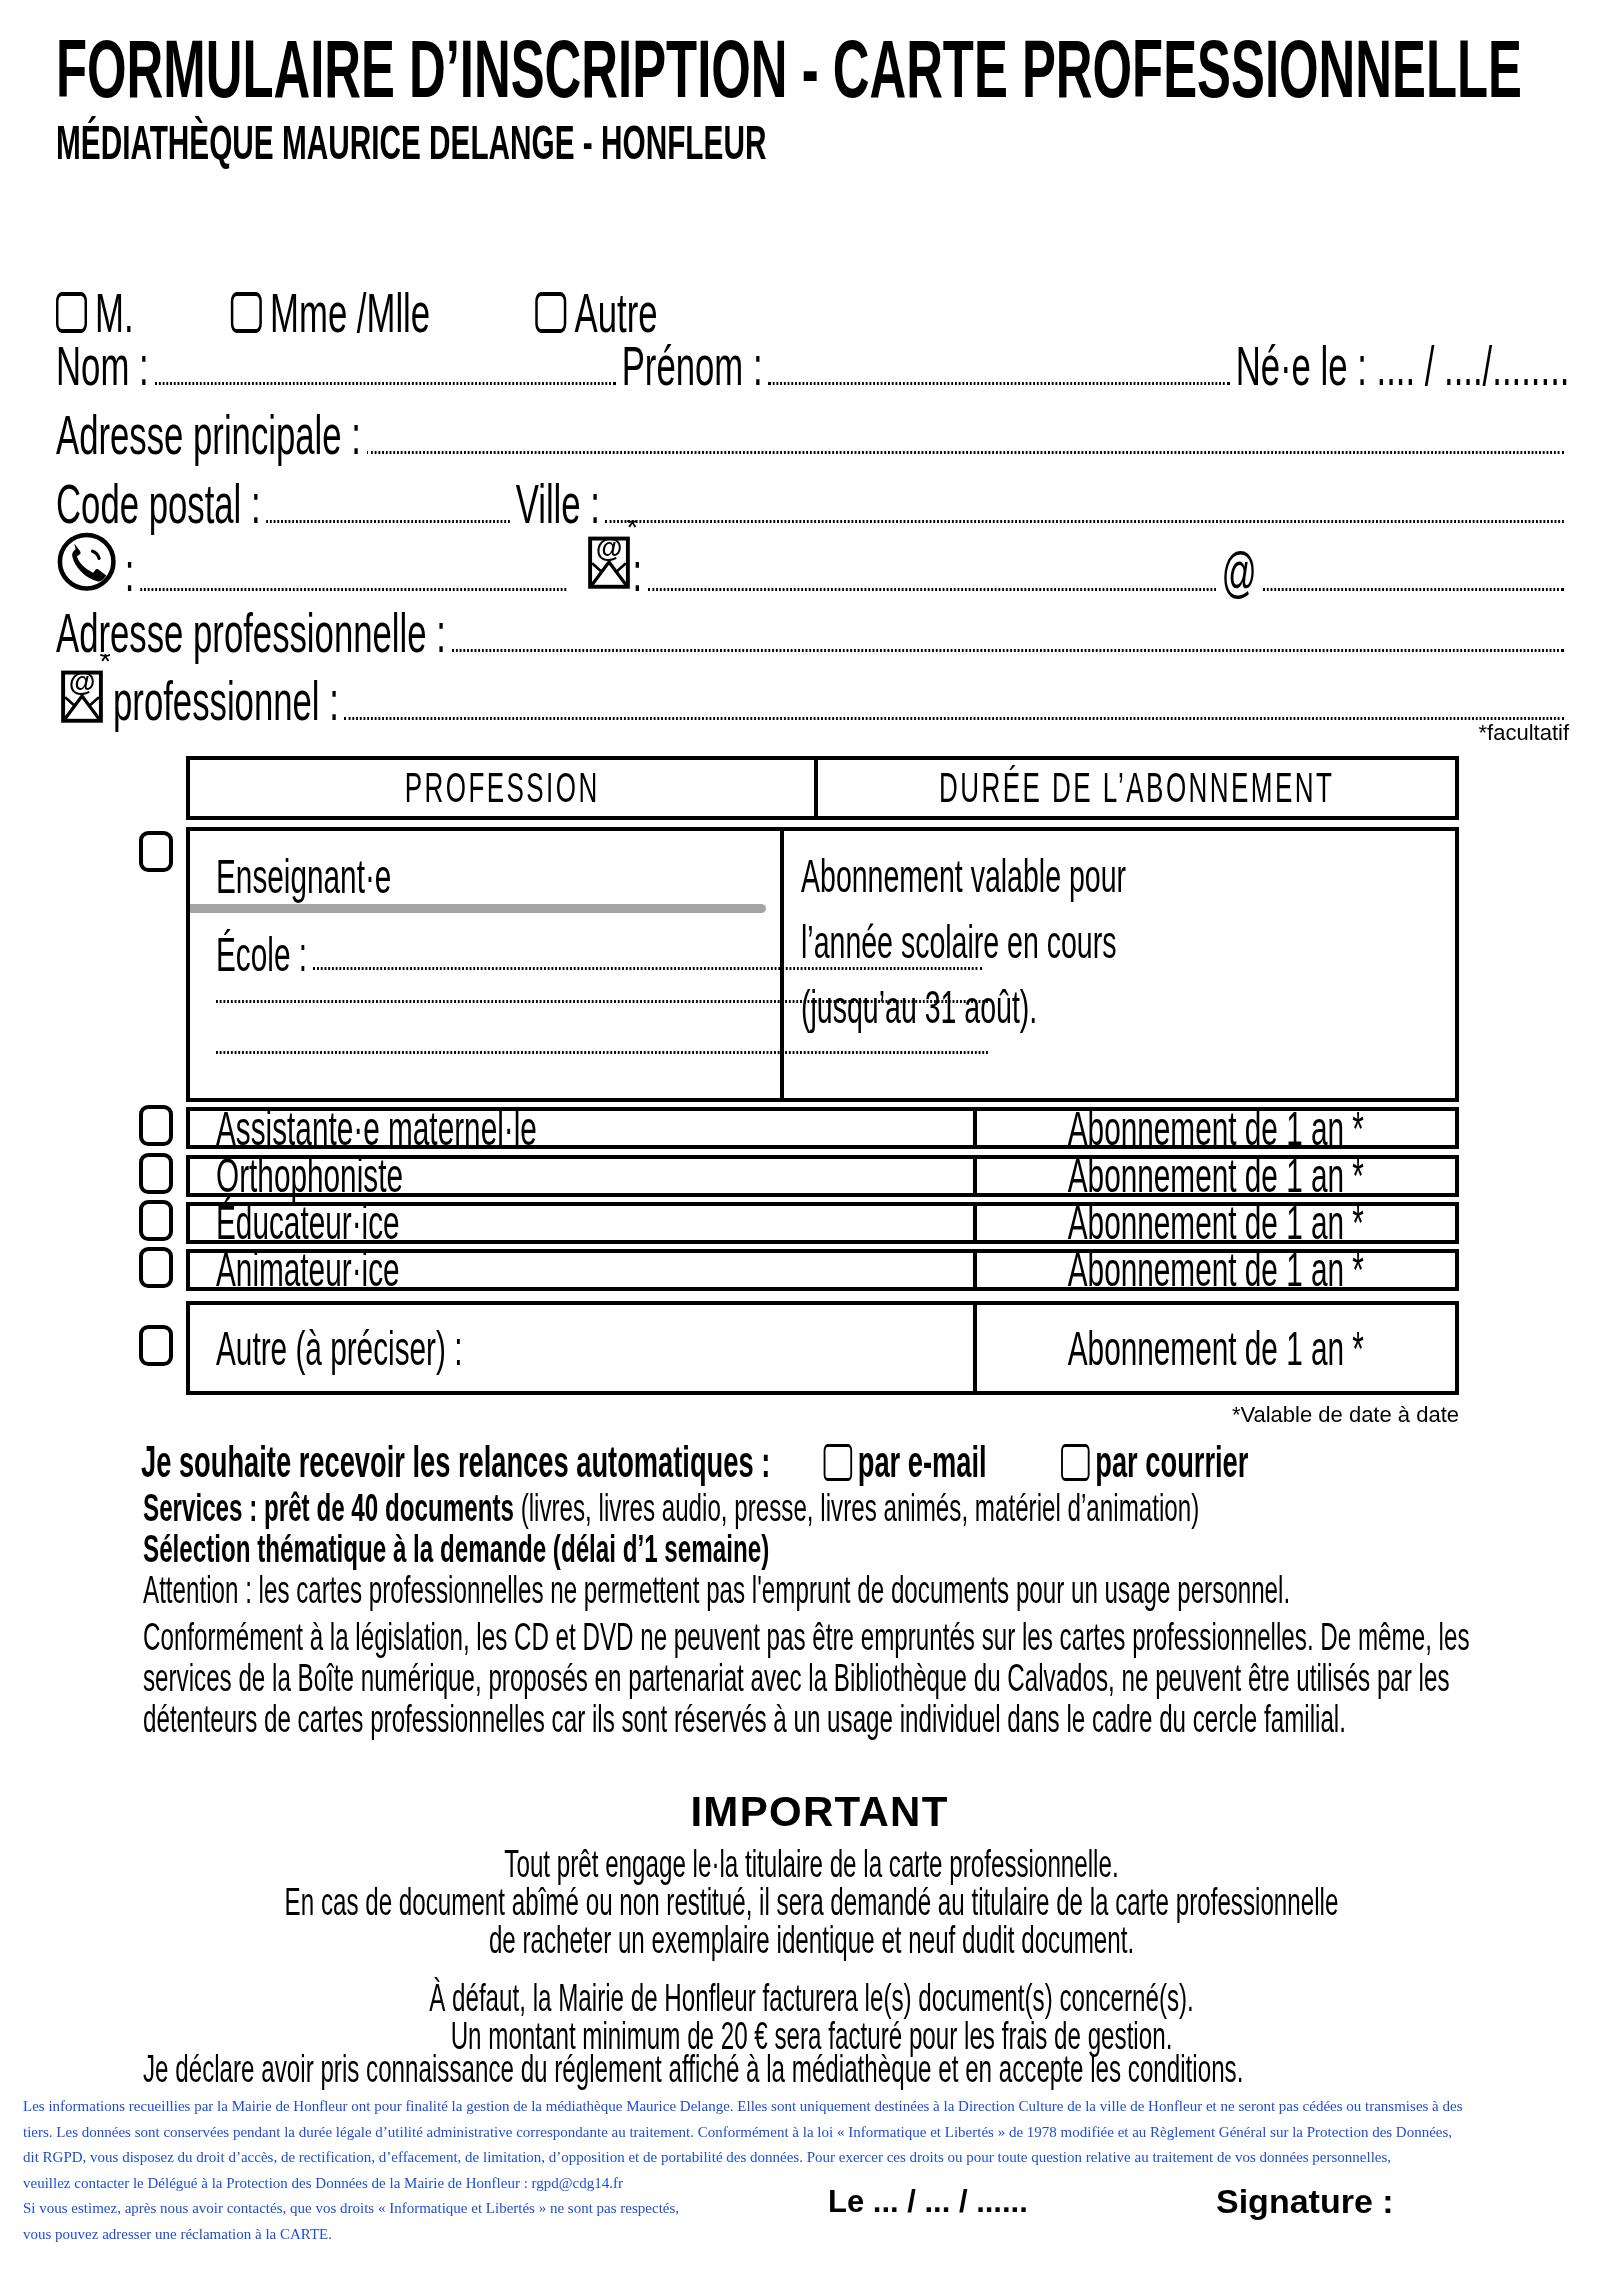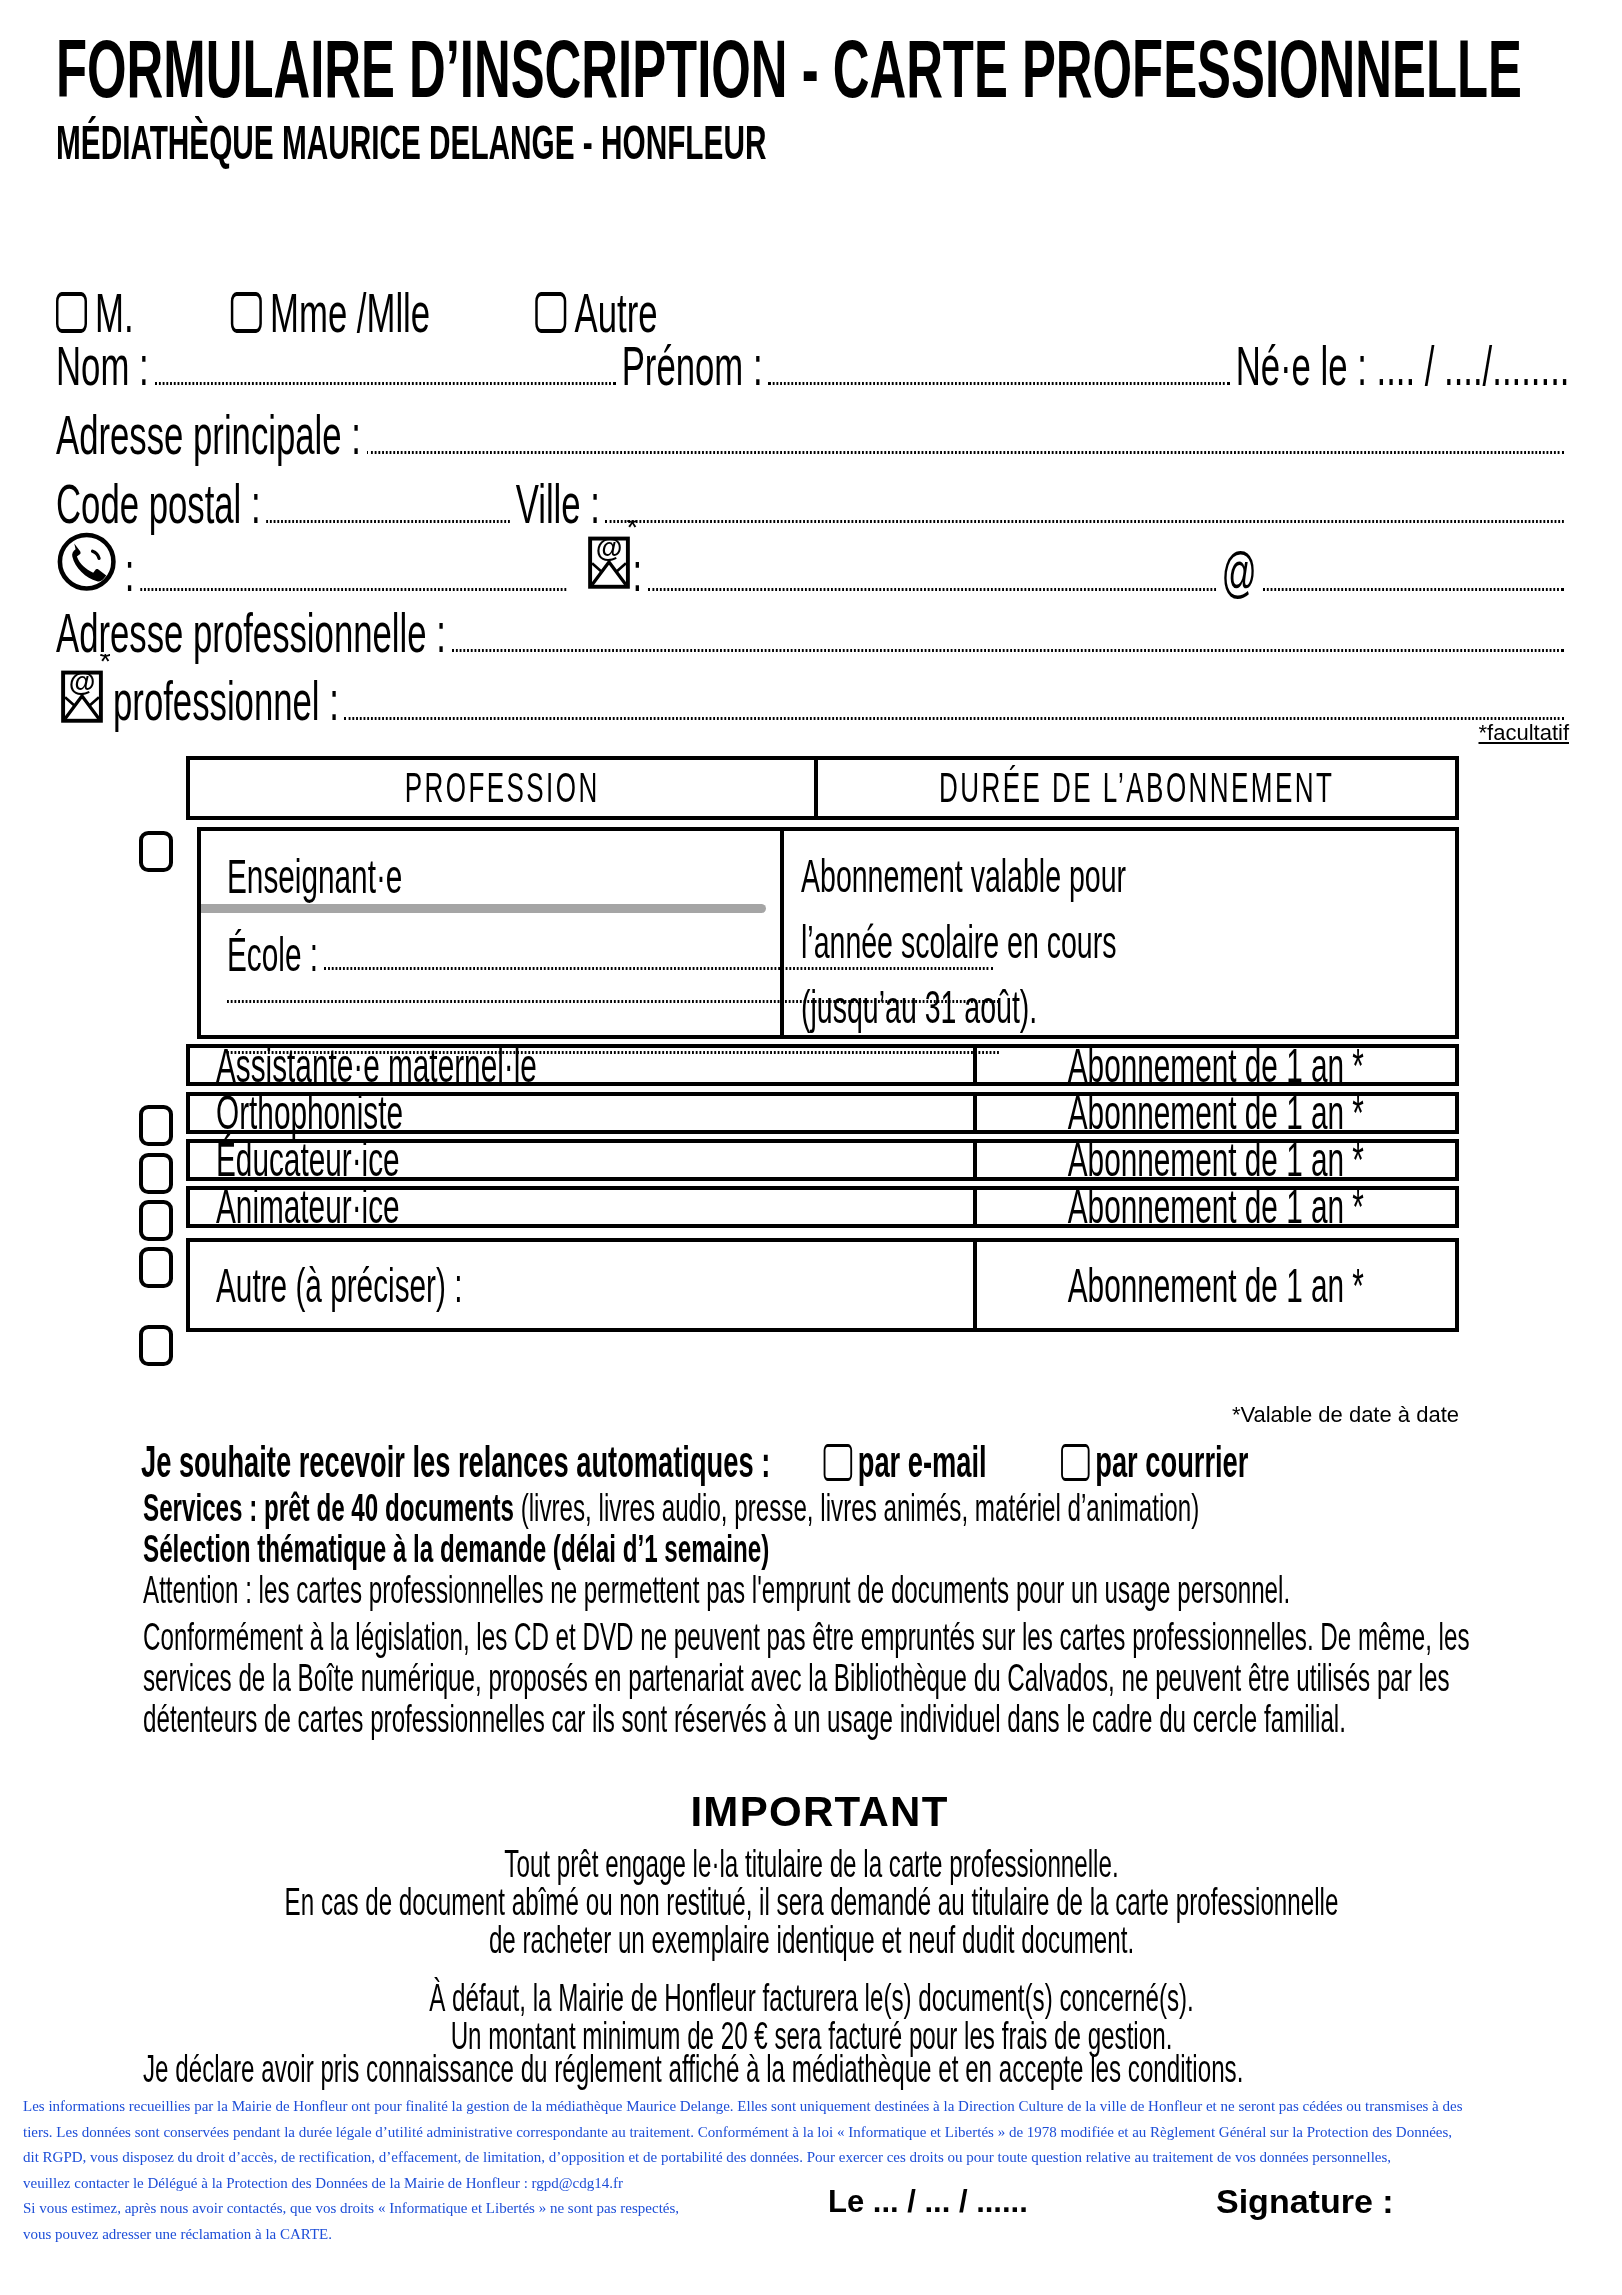--- a/index.html
+++ b/index.html
@@ -17,30 +17,30 @@
   .frow .lbl{white-space:nowrap;}
   .dots{border-bottom:3.9px dotted #000;height:2.6px;margin:0 9.2px 10.5px 9.2px;}
   .grow1{flex:1 1 0;}
   .cb{border:4.6px solid #000;border-radius:9.2px;background:#fff;box-sizing:border-box;}
   .cbv{width:50px;height:41px;margin-right:13px;flex:0 0 auto;}
   .civ{position:absolute;left:56px;top:280px;width:2441px;display:flex;align-items:center;
        font-size:56px;transform:scaleX(0.62);transform-origin:0 0;}
   .civgroup{display:flex;align-items:center;}
   .spacer{flex:0 0 auto;}
   .icon{position:absolute;}
-  .facultatif{position:absolute;right:54px;top:720px;font-size:22px;text-decoration:underline;}
+  .facultatif{position:absolute;right:54px;top:720px;font-size:22px;}
   
   .twrap{position:absolute;left:186px;top:756px;width:1273px;}
   .trow{display:flex;border:4.6px solid #000;box-sizing:border-box;background:#fff;}
   .tl{width:823px;box-sizing:border-box;border-right:4.6px solid #000;display:flex;align-items:center;}
   .tr2{flex:1;display:flex;align-items:center;justify-content:center;}
   .thead{height:64px;margin-bottom:7.2px;}
   .thead .tl,.thead .tr2{justify-content:center;display:flex;align-items:center;}
   .thcell{font-size:42px;letter-spacing:3.9px;}
-  .rbig{height:212px;margin-bottom:5.2px;margin-left:11px;}
+  .rbig{height:275px;margin-bottom:5.2px;}
   .rsm{height:42px;margin-bottom:5.2px;font-size:48px;}
   .rsm:nth-last-child(2){margin-bottom:10.5px;}
   .rlast{height:94px;font-size:48px;}
   .cellpadl{padding-left:26px;}
   .celltxt{font-size:48px;}
   .enscell{position:relative;display:block;}
   .enslabel{position:absolute;left:26px;top:18.3px;font-size:48px;}
   .grayline{position:absolute;left:0;top:73px;width:calc(100% - 14.4px);height:9.2px;
             background:#a5a5a5;border-radius:0 5.2px 5.2px 0;}
   .ecolerow{position:absolute;left:26px;top:99px;width:1245px;display:flex;align-items:flex-end;

